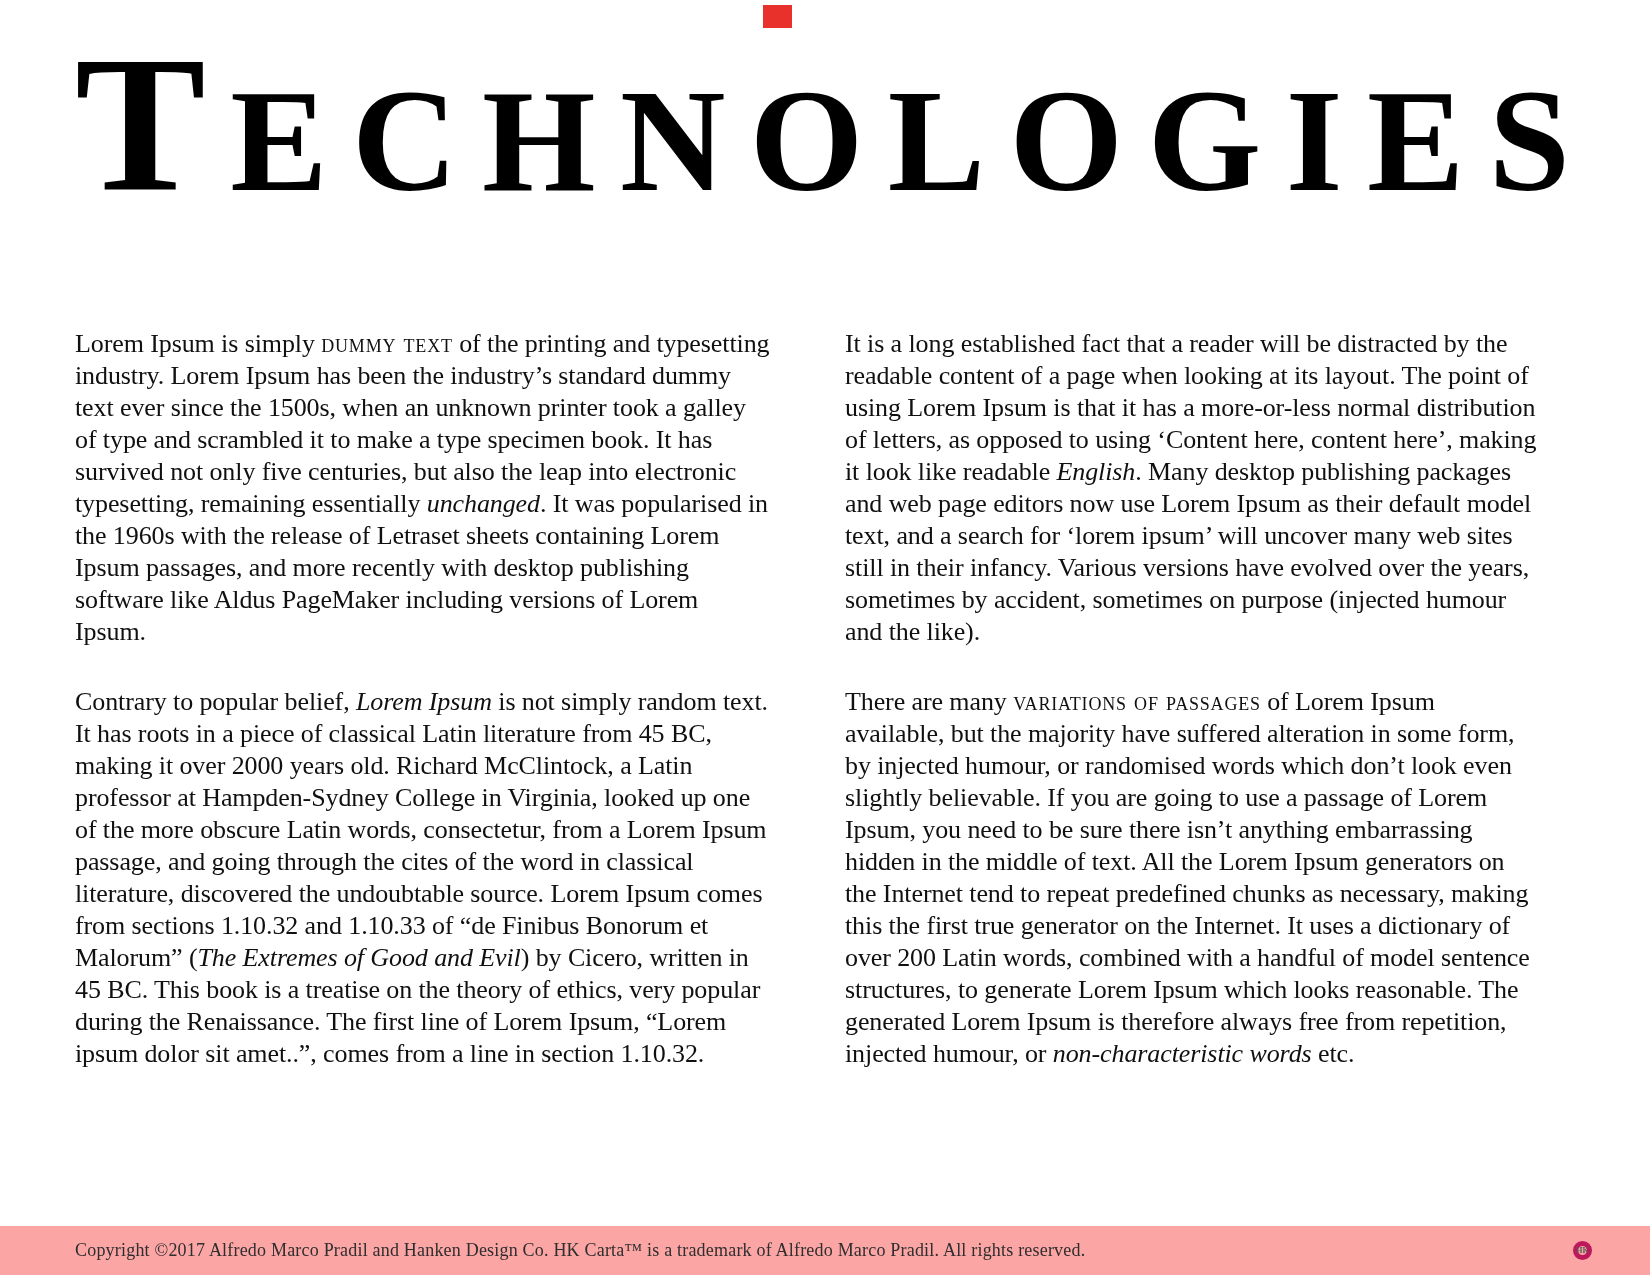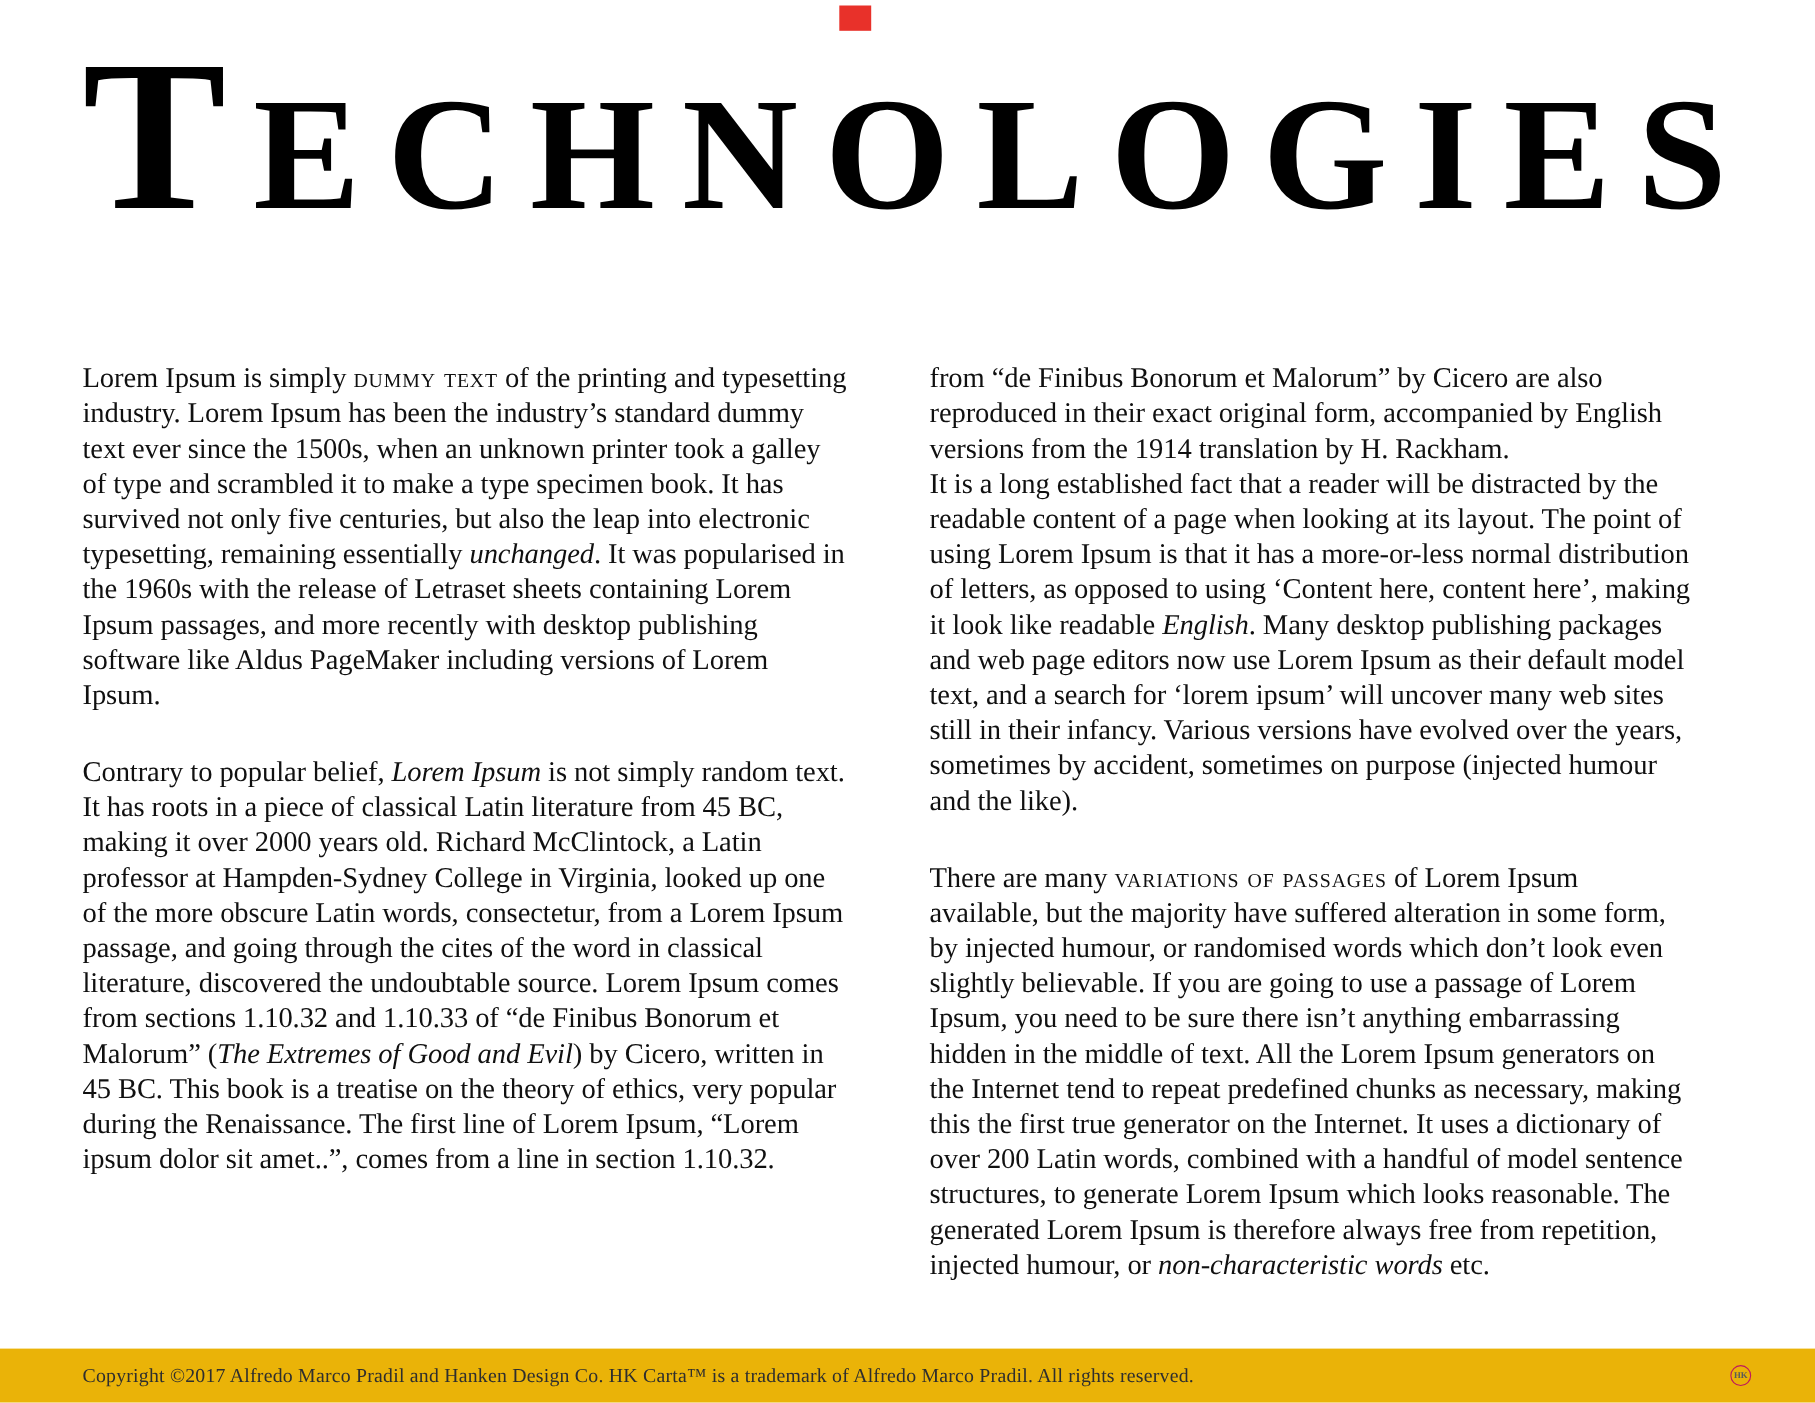--- a/index.html
+++ b/index.html
@@ -82,21 +82,21 @@
     box-sizing: border-box;
   }
   .copyright {
     font-size: 18px;
     color: #2e2e2e;
     letter-spacing: 0.2px;
   }
   .hk-logo {
     width: 19px;
     height: 19px;
-    border: 1px solid #be185d;
+    border: 5px solid #be185d;
     border-radius: 50%;
     display: flex;
     align-items: center;
     justify-content: center;
     font-size: 8px;
     font-weight: bold;
     color: #5a5a5a;
     letter-spacing: 0;
     flex: 0 0 auto;
     box-sizing: border-box;
@@ -122,22 +122,21 @@
     <span class="caps">E</span>
     <span class="caps">S</span>
   </h1>
 
 <div class="columns">
   <div class="col">
       <p class="para"><span class="seg-normal">Lorem Ipsum is simply </span><span class="seg-smallcaps">dummy text</span><span class="seg-normal"> of the printing and typesetting industry. Lorem Ipsum has been the industry’s standard dummy text ever since the 1500s, when an unknown printer took a galley of type and scrambled it to make a type specimen book. It has survived not only five centuries, but also the leap into electronic typesetting, remaining essentially </span><span class="seg-italic">unchanged</span><span class="seg-normal">. It was popularised in the 1960s with the release of Letraset sheets containing Lorem Ipsum passages, and more recently with desktop publishing software like Aldus PageMaker including versions of Lorem Ipsum.</span></p>
       <p class="para gap"><span class="seg-normal">Contrary to popular belief, </span><span class="seg-italic">Lorem Ipsum</span><span class="seg-normal"> is not simply random text. It has roots in a piece of classical Latin literature from 45 BC, making it over 2000 years old. Richard McClintock, a Latin professor at Hampden-Sydney College in Virginia, looked up one of the more obscure Latin words, consectetur, from a Lorem Ipsum passage, and going through the cites of the word in classical literature, discovered the undoubtable source. Lorem Ipsum comes from sections 1.10.32 and 1.10.33 of “de Finibus Bonorum et Malorum” (</span><span class="seg-italic">The Extremes of Good and Evil</span><span class="seg-normal">) by Cicero, written in 45 BC. This book is a treatise on the theory of ethics, very popular during the Renaissance. The first line of Lorem Ipsum, “Lorem ipsum dolor sit amet..”, comes from a line in section 1.10.32.</span></p>
     </div>
   <div class="col">
-      <p class="para"><span class="seg-normal">from “de Finibus Bonorum et Malorum” by Cicero are also reproduced in their exact original form, accompanied by English versions from the 1914 translation by H. Rackham.</span></p>
       <p class="para"><span class="seg-normal">It is a long established fact that a reader will be distracted by the readable content of a page when looking at its layout. The point of using Lorem Ipsum is that it has a more-or-less normal distribution of letters, as opposed to using ‘Content here, content here’, making it look like readable </span><span class="seg-italic">English</span><span class="seg-normal">. Many desktop publishing packages and web page editors now use Lorem Ipsum as their default model text, and a search for ‘lorem ipsum’ will uncover many web sites still in their infancy. Various versions have evolved over the years, sometimes by accident, sometimes on purpose (injected humour and the like).</span></p>
       <p class="para gap"><span class="seg-normal">There are many </span><span class="seg-smallcaps">variations of passages</span><span class="seg-normal"> of Lorem Ipsum available, but the majority have suffered alteration in some form, by injected humour, or randomised words which don’t look even slightly believable. If you are going to use a passage of Lorem Ipsum, you need to be sure there isn’t anything embarrassing hidden in the middle of text. All the Lorem Ipsum generators on the Internet tend to repeat predefined chunks as necessary, making this the first true generator on the Internet. It uses a dictionary of over 200 Latin words, combined with a handful of model sentence structures, to generate Lorem Ipsum which looks reasonable. The generated Lorem Ipsum is therefore always free from repetition, injected humour, or </span><span class="seg-italic">non-characteristic words</span><span class="seg-normal"> etc.</span></p>
     </div>
 </div>
 
-<div class="footer-bar" style="background: #eab308; align-items: center;">
+<div class="footer-bar" style="background: #fca5a5; align-items: center;">
   <span class="copyright">Copyright ©2017 Alfredo Marco Pradil and Hanken Design Co. HK Carta™ is a trademark of Alfredo Marco Pradil. All rights reserved.</span>
   <span class="hk-logo">HK</span>
 </div>
 
 </body></html>

